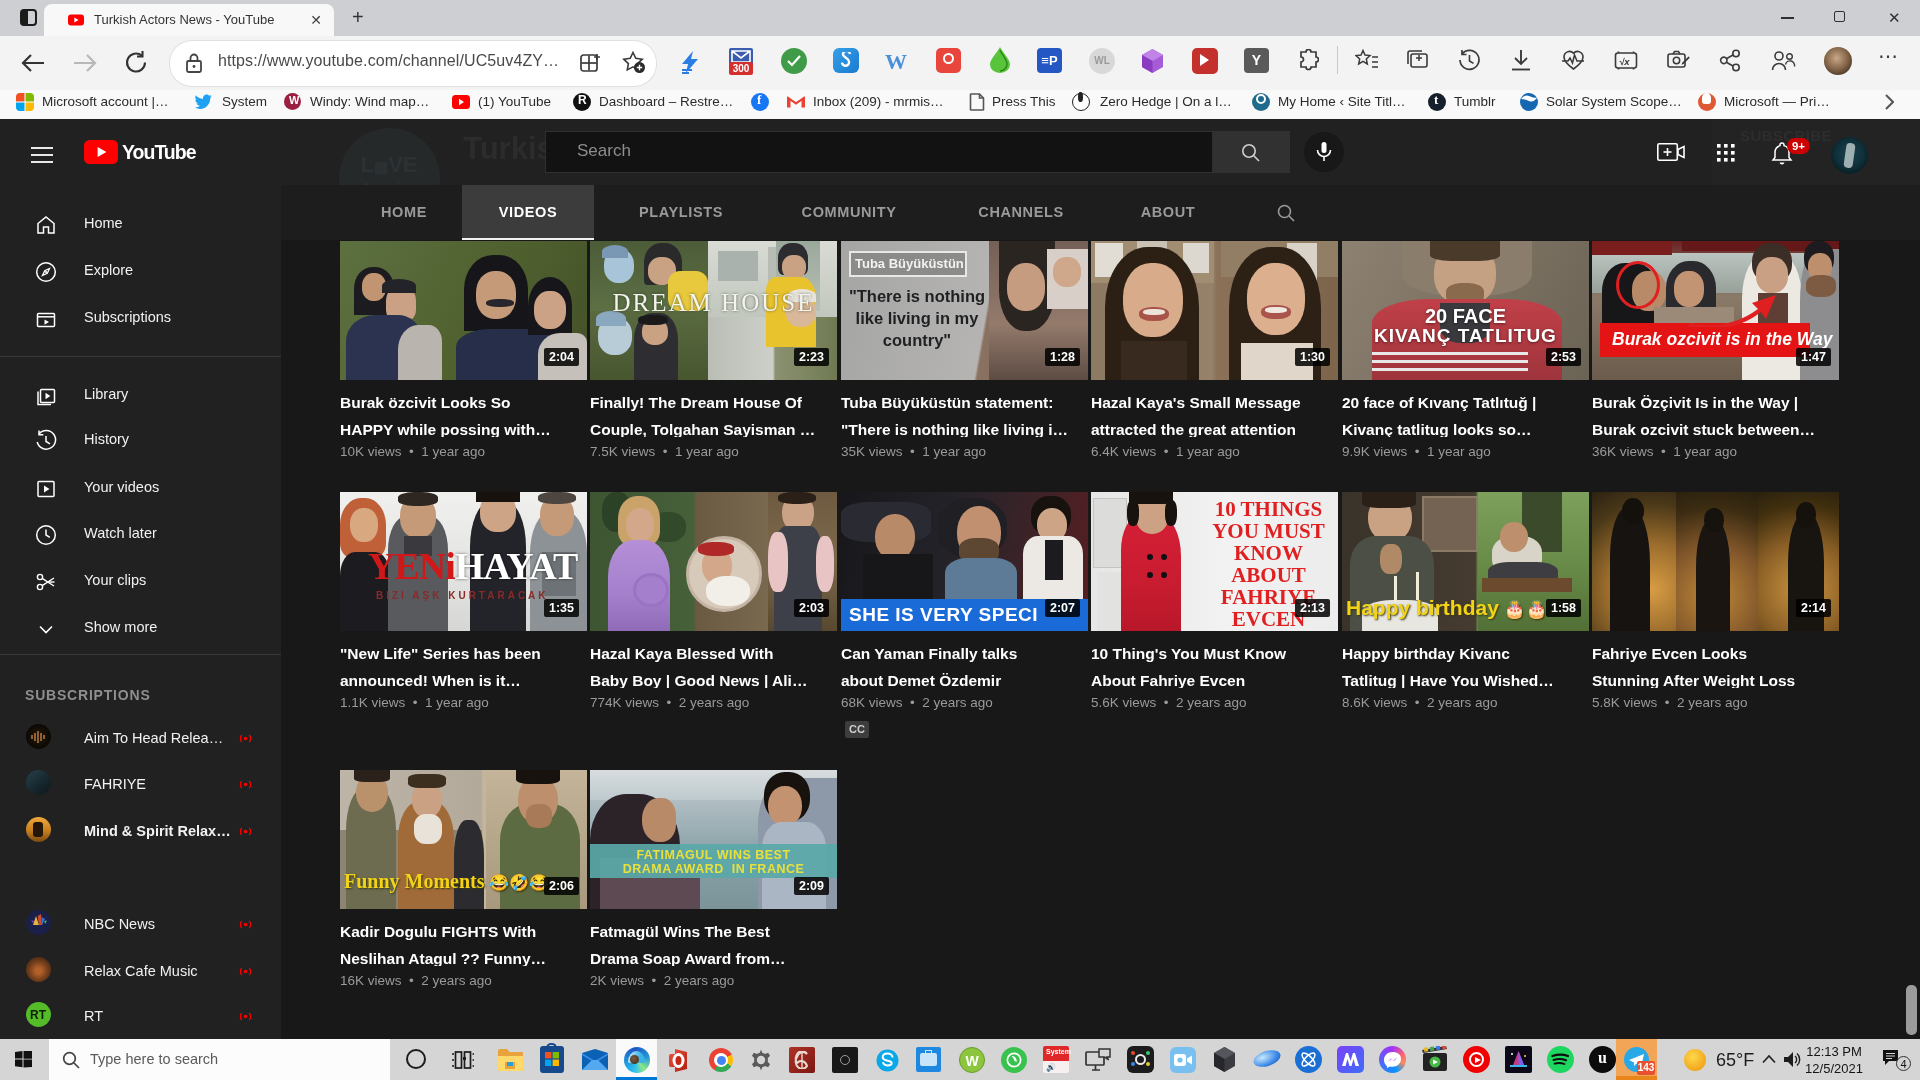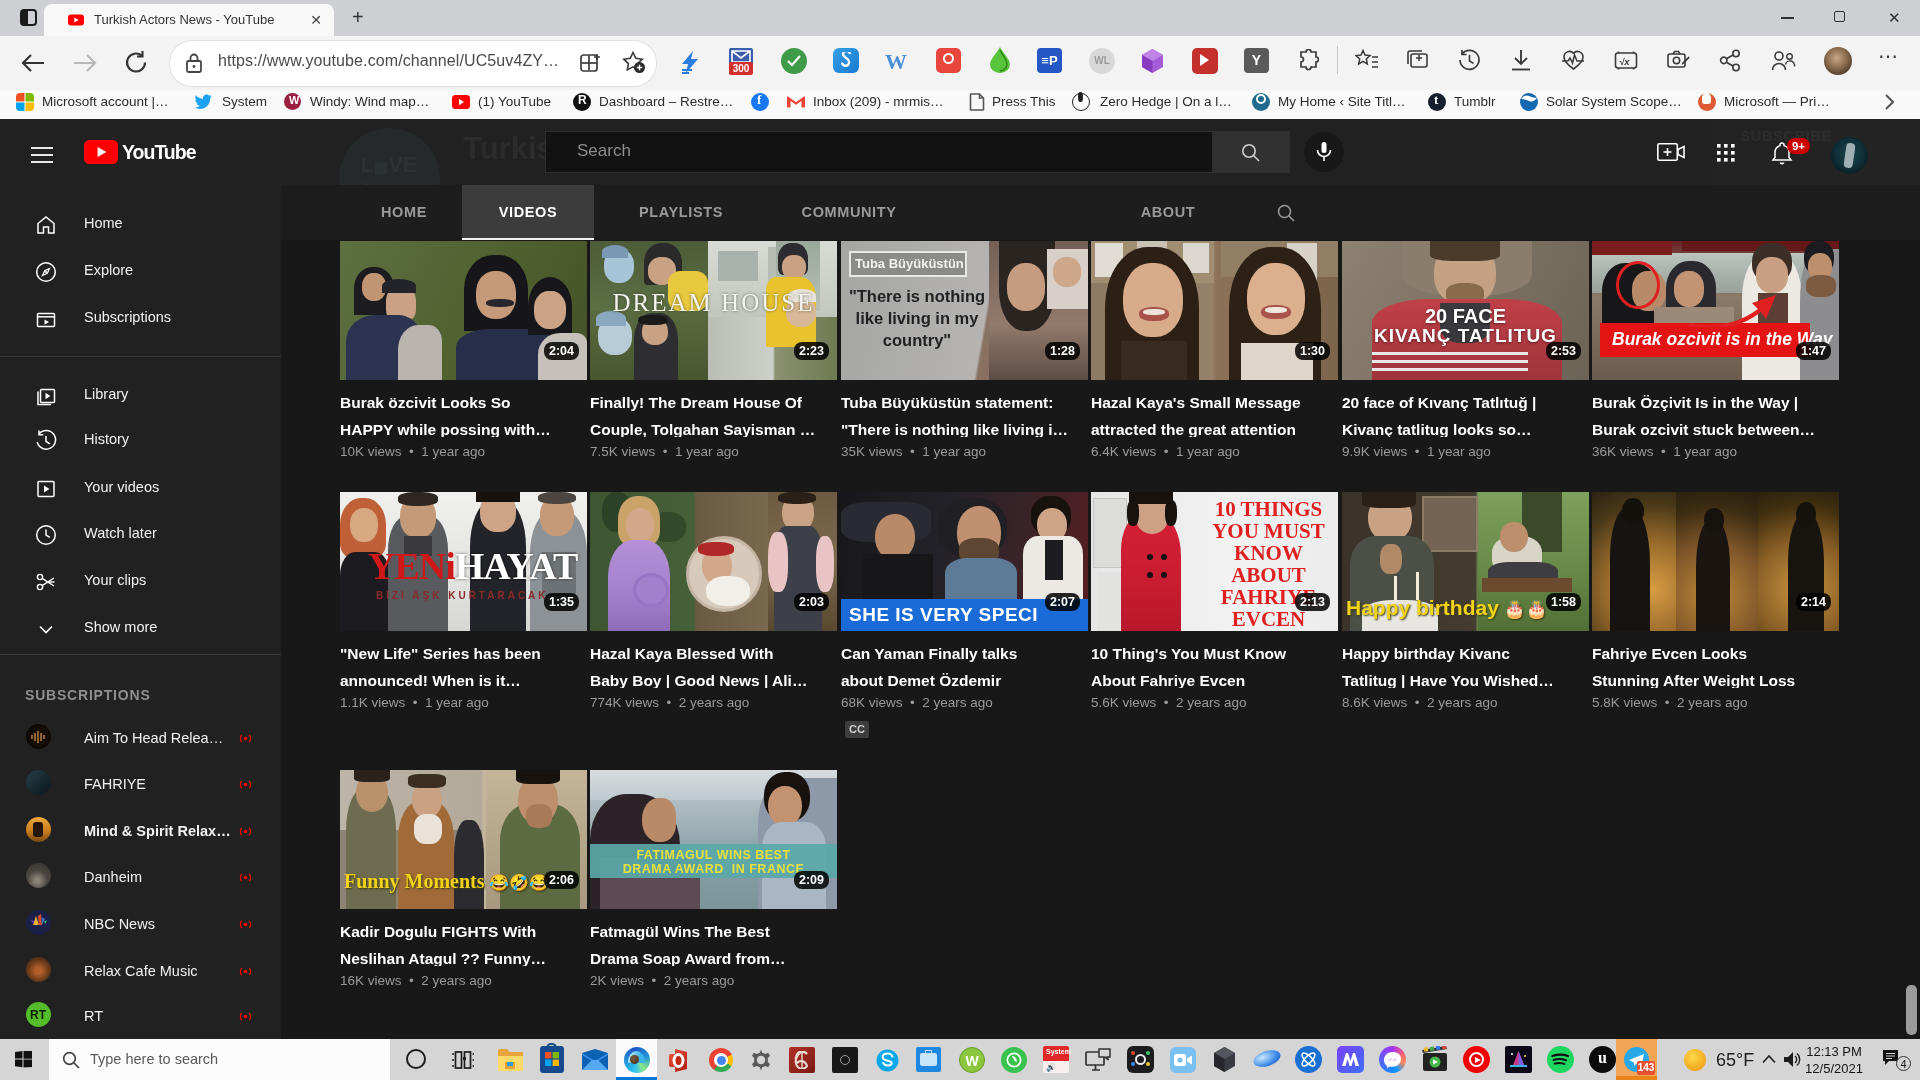--- a/index.html
+++ b/index.html
@@ -32,22 +32,22 @@
 .gitem .glb { position:absolute; left:84px; top:13px; font-size:14.5px; color:#f1f1f1; }
 .gdiv { position:absolute; left:0; width:281px; height:1px; background:#383838; }
 .sub-avatar { position:absolute; left:26px; top:7px; width:25px; height:25px; border-radius:50%; }
 .livic { position:absolute; left:237px; top:13px; width:17px; height:17px; }
 .cattab { position:absolute; top:0; height:55px; font-size:14.5px; font-weight:700; letter-spacing:.6px;
   color:#9a9a9a; line-height:55px; text-align:center; }
 
 
 .card { position:absolute; width:247px; }
 .thumb { position:absolute; top:0; left:0; width:247px; height:139px; overflow:hidden; background:#333; }
-.dur { position:absolute; right:8px; bottom:20px; background:rgba(0,0,0,.85); color:#fff;
-  font-size:12.5px; font-weight:700; padding:3px 5px; border-radius:8px; line-height:1; }
+.dur { position:absolute; right:8px; bottom:14px; background:rgba(0,0,0,.85); color:#fff;
+  font-size:12.5px; font-weight:700; padding:3px 5px; border-radius:2px; line-height:1; }
 .vtitle { position:absolute; top:148px; left:0; width:247px; font-size:15.5px; font-weight:700;
   color:#fff; line-height:27px; max-height:48px; overflow:hidden; }
 .vmeta { position:absolute; top:203px; left:0; width:247px; font-size:13.5px; color:#9a9a9a; }
 
 
 #taskbar { position:absolute; top:1039px; left:0; width:1920px; height:41px; background:#d5d5d5; }
 #tsearch { position:absolute; top:1039px; left:49px; width:341px; height:41px; background:#fcfcfc; }
 </style>
 </head>
 <body>
@@ -297,20 +297,21 @@
       <div style="position:absolute;left:1787px;top:19px;min-width:23px;height:16px;border-radius:8px;background:#cc0000;color:#fff;font-size:11.5px;font-weight:700;text-align:center;line-height:16px;">9+</div>
       <div style="position:absolute;left:1831px;top:18px;width:37px;height:37px;border-radius:50%;background:radial-gradient(circle at 50% 45%, #1a444c 0%, #10303a 50%, #0a2026 72%, #2a7a8a 88%, #0c272c 100%);overflow:hidden;">
         <div style="position:absolute;left:14px;top:6px;width:9px;height:25px;background:#aebdbf;border-radius:4px;transform:rotate(8deg);opacity:.9;"></div>
       </div>
     </div>
     <div id="tabstrip">
       <div class="cattab" style="left:65px;width:116px;">HOME</div>
       <div class="cattab" style="left:181px;width:132px;background:#3c3c3c;color:#fff;border-bottom:2px solid #f1f1f1;">VIDEOS</div>
       <div class="cattab" style="left:330px;width:140px;">PLAYLISTS</div>
       <div class="cattab" style="left:490px;width:156px;">COMMUNITY</div>
+      <div class="cattab" style="left:664px;width:152px;">CHANNELS</div>
       <div class="cattab" style="left:838px;width:98px;">ABOUT</div>
       <svg style="position:absolute;left:996px;top:19px;" width="18" height="18" viewBox="0 0 18 18">
           <circle cx="7.5" cy="7.5" r="6" fill="none" stroke="#9a9a9a" stroke-width="1.6"></circle>
           <line x1="12" y1="12" x2="17" y2="17" stroke="#9a9a9a" stroke-width="1.6"></line>
         </svg>
     </div>
     <div id="guide">
       <div class="gitem" style="top:17px;">
         <svg class="gic" viewBox="0 0 24 24">
             <path d="M4 10.5 L12 4 L20 10.5 V20 h-5.5 v-6 h-5 v6 H4 Z" fill="none" stroke="#fff" stroke-width="1.5"></path>
@@ -404,28 +405,20 @@
         <div class="glb">FAHRIYE</div>
         <svg class="livic" viewBox="0 0 17 17">
             <circle cx="8.5" cy="8.5" r="1.8" fill="#f00"></circle>
             <path d="M4.8 5 a5 5 0 0 0 0 7 M12.2 5 a5 5 0 0 1 0 7" fill="none" stroke="#f00" stroke-width="1.2"></path>
           </svg>
       </div>
       <div class="gitem" style="top:625px;font-weight:bold;">
         <div class="sub-avatar" style="background:linear-gradient(180deg,#f0a93c,#c87e1e 55%,#7a4a12);"></div>
         <div style="position:absolute;left:33px;top:12px;width:10px;height:15px;background:#241608;border-radius:3px;"></div>
         <div class="glb">Mind &amp; Spirit Relax…</div>
-        <svg class="livic" viewBox="0 0 17 17">
-            <circle cx="8.5" cy="8.5" r="1.8" fill="#f00"></circle>
-            <path d="M4.8 5 a5 5 0 0 0 0 7 M12.2 5 a5 5 0 0 1 0 7" fill="none" stroke="#f00" stroke-width="1.2"></path>
-          </svg>
-      </div>
-      <div class="gitem" style="top:671px;">
-        <div class="sub-avatar" style="background:radial-gradient(circle at 45% 70%,#8a8377 10%,#4a463f 45%,#31302c);"></div>
-        <div class="glb">Danheim</div>
         <svg class="livic" viewBox="0 0 17 17">
             <circle cx="8.5" cy="8.5" r="1.8" fill="#f00"></circle>
             <path d="M4.8 5 a5 5 0 0 0 0 7 M12.2 5 a5 5 0 0 1 0 7" fill="none" stroke="#f00" stroke-width="1.2"></path>
           </svg>
       </div>
       <div class="gitem" style="top:718px;">
         <div class="sub-avatar" style="background:#1b2048;"></div>
         <svg style="position:absolute;left:31px;top:11px;" width="16" height="11" viewBox="0 0 16 11">
             <g>
               <path d="M8 11 L5 2 L2 11z" fill="#e8b43c"></path>

